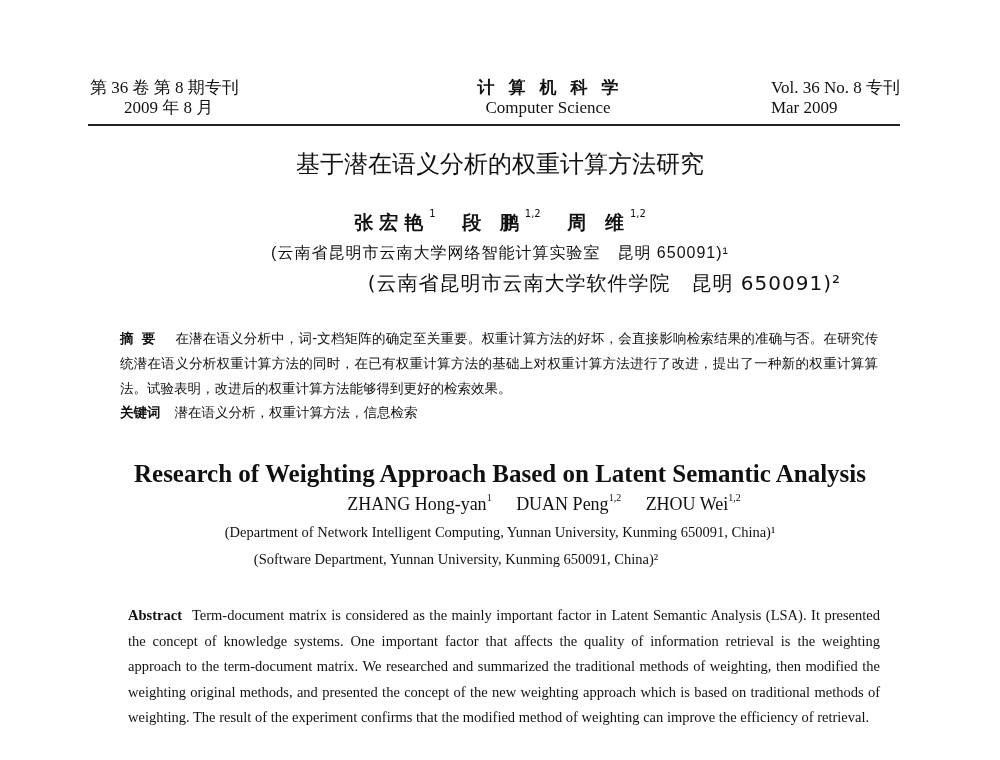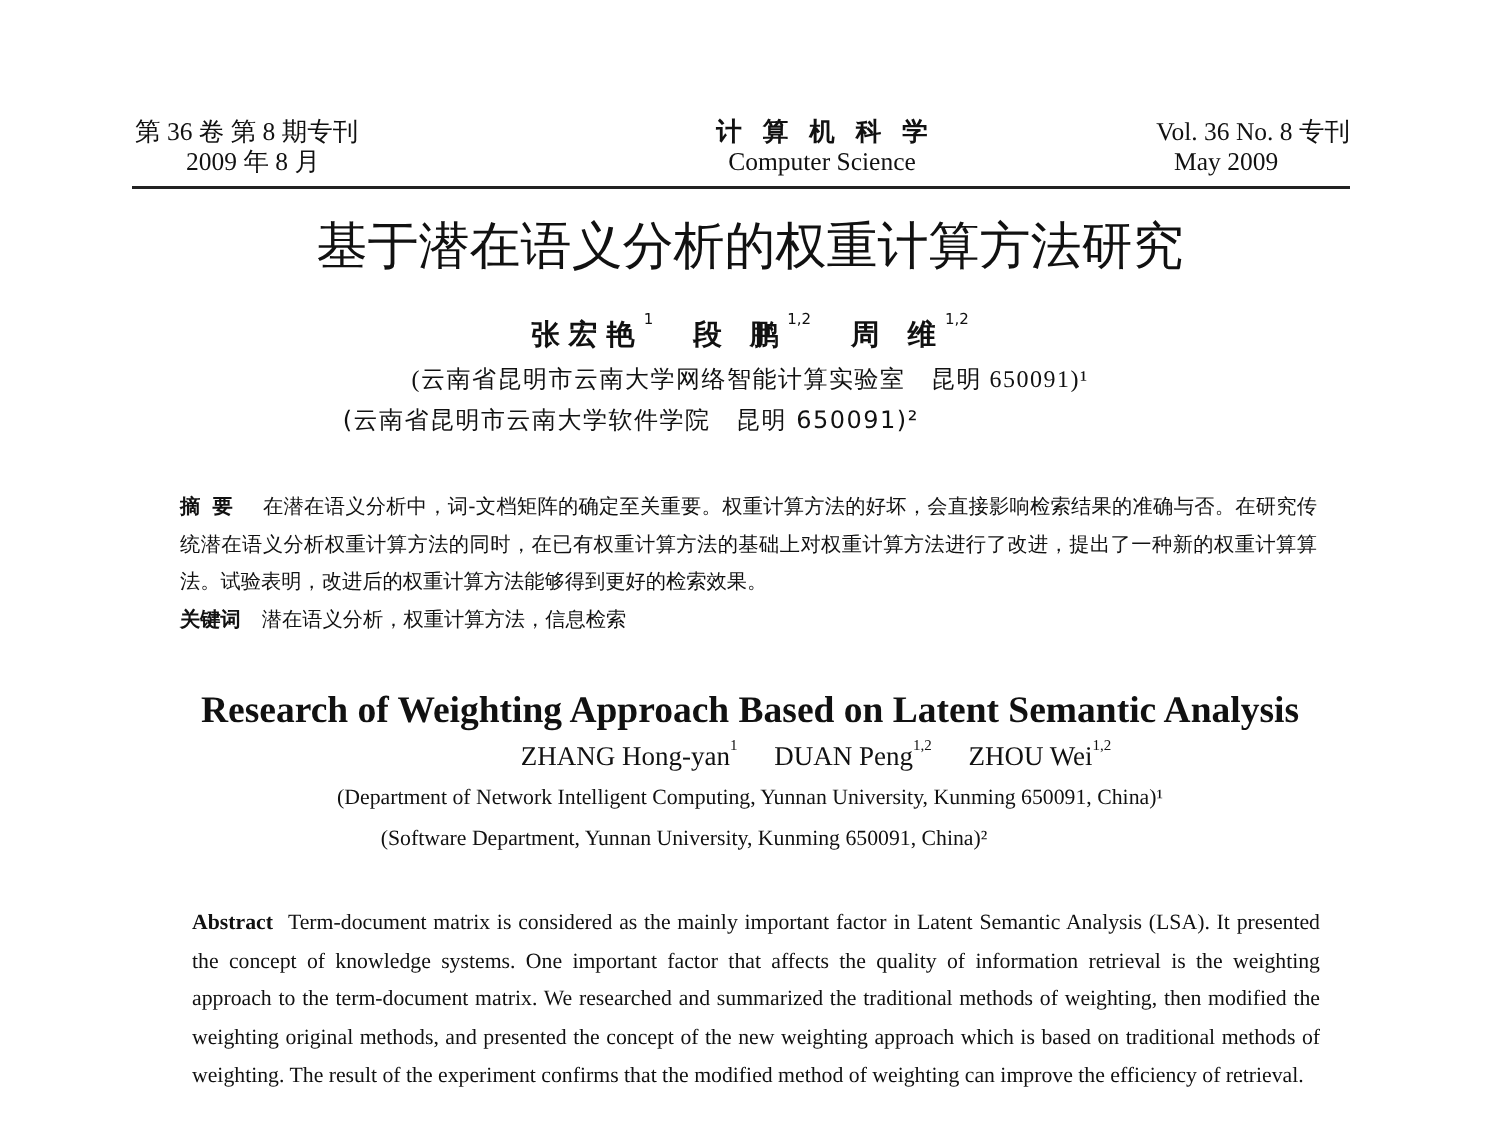--- a/index.html
+++ b/index.html
@@ -2,29 +2,29 @@
 <html><head>
 <meta charset="utf-8">
 <style>
   html, body { margin:0; padding:0; background:#ffffff; }
   body { width:1000px; height:760px; position:relative; overflow:hidden; color:#111; font-family:"Liberation Serif", serif; }
   .abs { position:absolute; }
   .hdr-left { left:90px; top:78px; font-size:17px; line-height:20px; }
   .hdr-left .l2 { padding-left:34px; }
   .hdr-center { left:0; width:1000px; top:78px; text-align:center; font-size:17px; line-height:20px;padding-left:48px; }
   .hdr-center .cn { letter-spacing:14px; padding-left:14px; font-weight:bold; }
-  .hdr-right { right:100px; top:78px; font-size:17px; line-height:20px; text-align:center; }
+  .hdr-right { right:100px; top:78px; font-size:17px; line-height:20px; text-align:left; }
   .hdr-right .l2 { padding-right:36px; }
   .rule { left:88px; width:812px; top:124px; height:0; border-top:2px solid #222; }
-  .title { left:0; width:1000px; top:142px; text-align:center; font-family:"DejaVu Sans", sans-serif; font-size:34px; line-height:44px; }
+  .title { left:0; width:1000px; top:142px; text-align:center; font-family:"DejaVu Sans", sans-serif; font-size:24px; line-height:44px; }
   .authors { left:0; width:1000px; top:210px; text-align:center; font-family:"DejaVu Sans", sans-serif; font-weight:bold; font-size:19px; }
   .authors span.a { margin:0 10px; letter-spacing:6px; }
   sup { font-size:10px; font-weight:normal; letter-spacing:0; vertical-align:top; position:relative; top:-2px; }
-  .aff1 { left:0; width:1000px; top:243px; text-align:center; font-size:16px; font-family:Liberation Serif, serif; letter-spacing:1px; }
-  .aff2 { left:0; width:841px; top:270px; text-align:center; font-size:16px; font-family:"DejaVu Sans", sans-serif; letter-spacing:1px; }
+  .aff1 { left:0; width:1000px; top:243px; text-align:center; font-size:16px; font-family:Liberation Sans, sans-serif; letter-spacing:1px; }
+  .aff2 { left:0; width:841px; top:270px; text-align:right; font-size:20px; font-family:"DejaVu Sans", sans-serif; letter-spacing:1px; }
   .abs-cn { left:120px; width:758px; top:326px; font-family:"DejaVu Sans", sans-serif; font-size:13.5px; line-height:25px; text-align:justify; }
   .abs-cn b { font-weight:bold; margin-right:12px; letter-spacing:8px; }
   .kw-cn { left:120px; top:404px; font-family:"DejaVu Sans", sans-serif; font-size:13.5px; }
   .kw-cn b { margin-right:14px; }
   .en-title { left:0; width:1000px; top:460px; text-align:center; font-size:25px; font-weight:bold; }
   .en-authors { left:0; width:1000px; top:494px; text-align:center; font-size:18px;margin-left:44px; }
   .en-authors span.a { margin:0 10px; }
   .en-aff1 { left:0; width:1000px; top:524px; text-align:center; font-size:14.5px; }
   .en-aff2 { left:0; width:912px; top:551px; text-align:center; font-size:14.5px; }
   .en-abs { left:128px; width:752px; top:603px; font-size:14.5px; line-height:25.6px; text-align:justify; }
@@ -36,21 +36,21 @@
 <div class="abs hdr-left">
   <div>第 36 卷  第 8 期专刊</div>
   <div class="l2">2009 年 8 月</div>
 </div>
 <div class="abs hdr-center">
   <div class="cn">计算机科学</div>
   <div>Computer  Science</div>
 </div>
 <div class="abs hdr-right">
   <div>Vol. 36 No. 8 专刊</div>
-  <div class="l2">May 2009</div>
+  <div class="l2">Mar 2009</div>
 </div>
 <div class="abs rule"></div>
 
 <div class="abs title">基于潜在语义分析的权重计算方法研究</div>
 
 <div class="abs authors">
   <span class="a"><span>张宏艳</span><sup>1</sup></span>
   <span class="a"><span>段 鹏</span><sup>1,2</sup></span>
   <span class="a"><span>周 维</span><sup>1,2</sup></span>
 </div>

